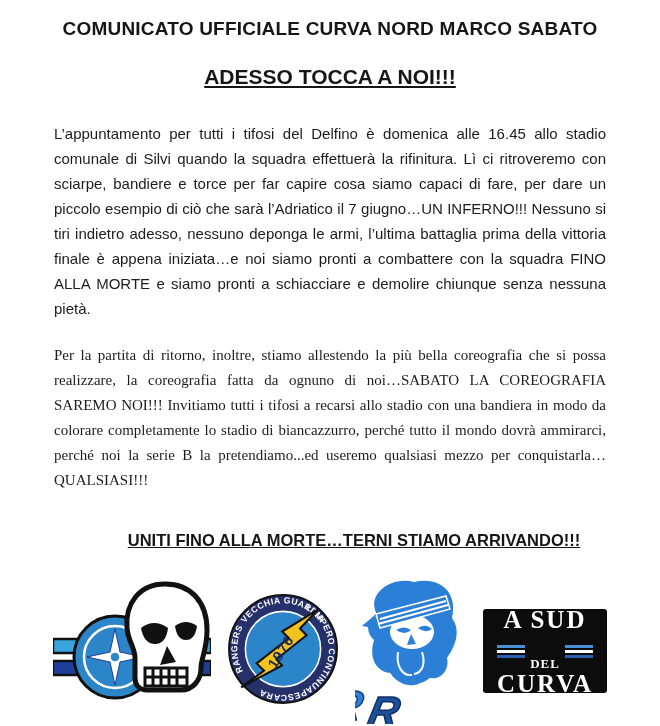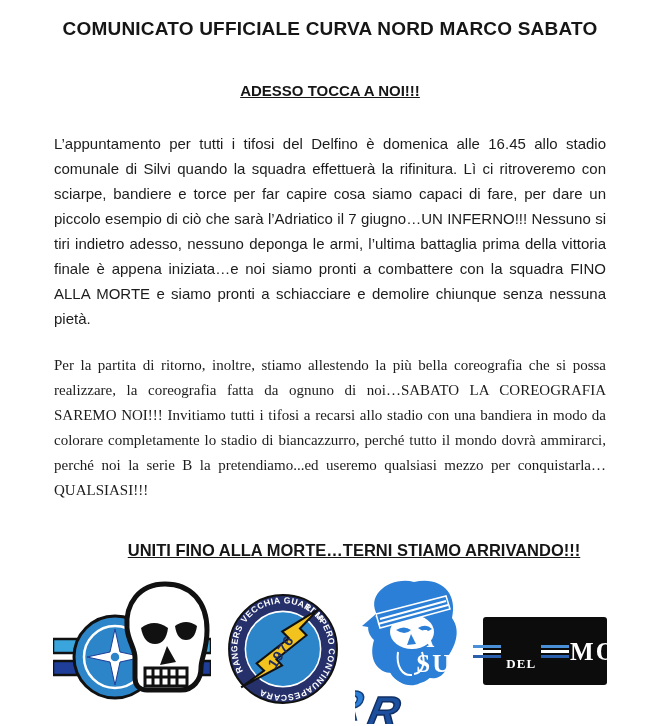--- a/index.html
+++ b/index.html
@@ -6,43 +6,43 @@
   .page{
     width:660px;height:726px;background:#ffffff;margin:0 auto;
     font-family:"Liberation Sans", sans-serif;color:#1a1a1a;
     overflow:hidden;position:relative;
   }
   .doc-title{
     margin:18px 30px 0;text-align:center;font-size:19px;font-weight:bold;
     letter-spacing:.2px;color:#161616;
   }
   .doc-subtitle{
-    margin:42px auto 0;text-align:center;font-size:15px;font-weight:bold;
+    margin:25px auto 0;text-align:center;font-size:21px;font-weight:bold;
     text-decoration:underline;color:#161616;
   }
   .body-text{width:552px;margin:0 auto;}
   .body-text p{
     font-size:15px;line-height:25px;text-align:justify;margin:0;
     color:#1c1c1c;
   }
   .body-text p.first{margin-top:32px;}
   .body-text p.second{margin-top:22px;font-family:Liberation Serif, serif;}
   .slogan{
     margin:38px auto 0;text-align:center;font-size:16.5px;font-weight:bold;
     text-decoration:underline;color:#161616;padding-left:48px;
   }
   .logo-strip{
     position:absolute;left:0;right:0;top:576px;height:150px;
     display:flex;justify-content:center;align-items:center;gap:16px;
   }
   .logo{flex:0 0 auto;}
   
   .asdf{
-    width:124px;height:68px;background:#0c0c0c;border-radius:3px;
-    display:flex;flex-direction:row;justify-content:center;align-items:center;
+    width:124px;height:84px;background:#0c0c0c;border-radius:3px;
+    display:flex;flex-direction:column;justify-content:center;align-items:center;
     font-family:"Liberation Serif", serif;color:#ffffff;gap:1px;
   }
   .asdf .big{font-size:25px;font-weight:bold;letter-spacing:2px;line-height:1;}
   .asdf .midrow{display:flex;align-items:center;gap:5px;}
   .asdf .mid{font-size:13px;font-weight:bold;letter-spacing:1px;line-height:1;margin-top:24px;}
   .bars{display:flex;flex-direction:column;gap:2px;width:28px;}
   .bars span{display:block;height:3px;}
   .bars .b1{background:#4a90d9;}
   .bars .b2{background:#ffffff;}
   .bars .b3{background:#2a5fae;}
@@ -154,17 +154,17 @@
             <span class="b2"></span>
             <span class="b3"></span>
           </span>
         <span class="mid">DEL</span>
         <span class="bars">
             <span class="b1"></span>
             <span class="b2"></span>
             <span class="b3"></span>
           </span>
       </div>
-      <div class="big">MORTE</div>
+      <div class="big">CURVA</div>
     </div>
 
   </div>
 </div>
 
 </body></html>

